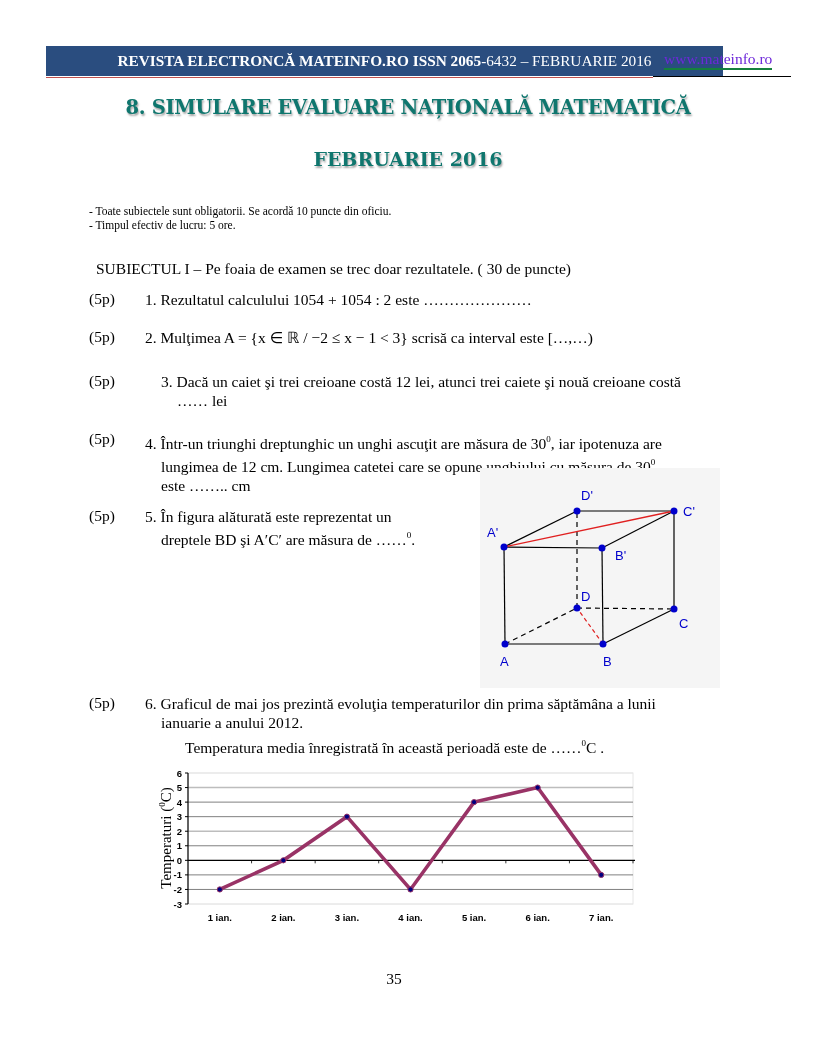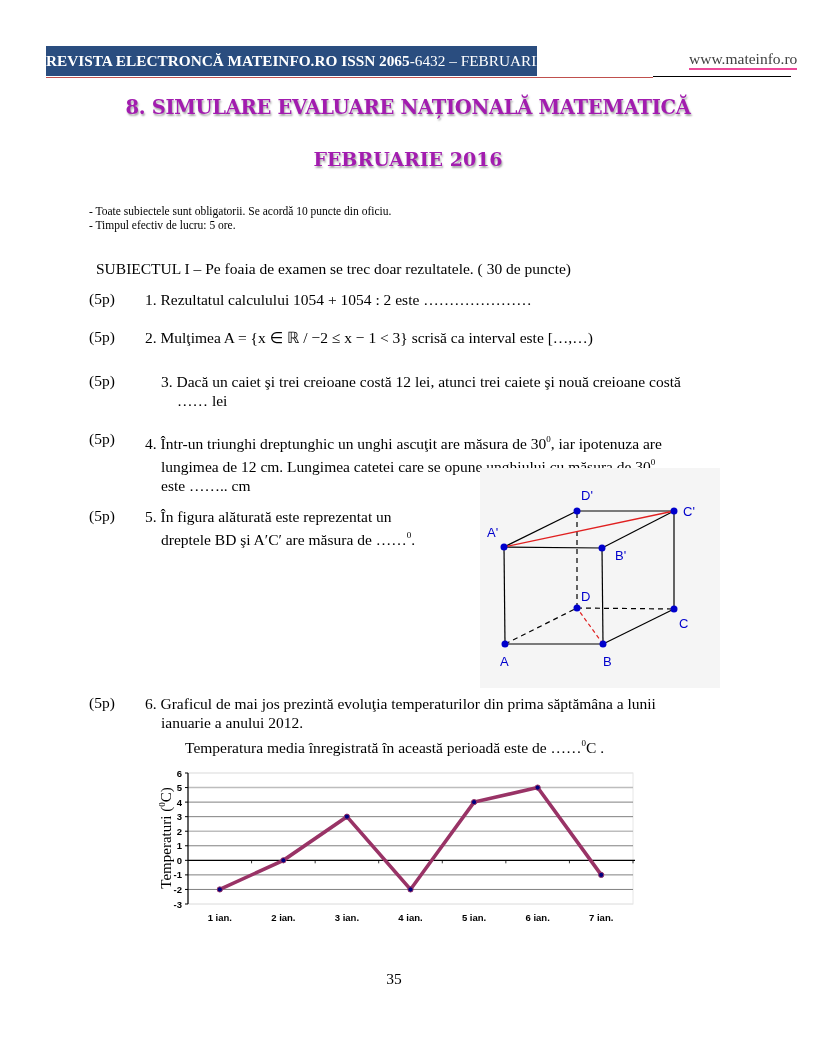--- a/index.html
+++ b/index.html
@@ -1,23 +1,23 @@
 <!DOCTYPE html>
 <html><head>
 <meta charset="utf-8">
 <style>
   html, body { margin: 0; padding: 0; background: #ffffff; }
   body { width: 816px; height: 1056px; position: relative; overflow: hidden; font-family: "Liberation Serif", serif; color: #000; }
   .abs { position: absolute; }
-  .header-box { left: 46px; top: 46px; width: 491px; height: 30px; background: #2a4d7f; color: #fff; font-family: "Liberation Serif", serif; font-weight: bold; font-size: 15.3px; line-height: 30px; text-align: center; white-space: nowrap; letter-spacing: 0px; }
+  .header-box { left: 46px; top: 46px; width: 677px; height: 30px; background: #2a4d7f; color: #fff; font-family: "Liberation Serif", serif; font-weight: bold; font-size: 15.3px; line-height: 30px; text-align: center; white-space: nowrap; letter-spacing: 0px; }
   .header-box .light { font-weight: normal; }
   .header-rule-red { left: 46px; top: 77px; width: 607px; height: 1px; background: #c0504d; }
-  .header-link { left: 689px; top: 50px; font-family: "Liberation Serif", serif; font-size: 15.5px; color: #404040; text-decoration: none; border-bottom: 2px solid #ec4899; line-height: 18px; white-space: nowrap; }
+  .header-link { left: 664px; top: 50px; font-family: "Liberation Serif", serif; font-size: 15.5px; color: #6d28d9; text-decoration: none; border-bottom: 2px solid #15803d; line-height: 18px; white-space: nowrap; }
   .header-rule-black { left: 653px; top: 76px; width: 138px; height: 1px; background: #000; }
-  .title { left: 0; width: 816px; text-align: center; font-family: "DejaVu Serif", serif; font-weight: bold; color: #a21caf; text-shadow: 1px 2px 2px rgba(0,0,0,0.35); white-space: nowrap; }
+  .title { left: 0; width: 816px; text-align: center; font-family: "DejaVu Serif", serif; font-weight: bold; color: #0f766e; text-shadow: 1px 2px 2px rgba(0,0,0,0.35); white-space: nowrap; }
   .title1 { top: 96px; font-size: 19.5px; letter-spacing: -0.3px; }
   .title2 { top: 148px; font-size: 19px; }
   .note { left: 89px; font-size: 11.5px; line-height: 14px; white-space: nowrap; }
   .subj { left: 96px; top: 254px; font-size: 15.5px; white-space: nowrap; margin-top: 6px; }
   .q-points { left: 89px; font-size: 15.5px; white-space: nowrap; }
   .q-text { left: 145px; font-size: 15.5px; line-height: 19px; }
   .sup { font-size: 9px; vertical-align: 7px; }
   .cube-bg { left: 480px; top: 468px; width: 240px; height: 220px; background: #f5f5f5; }
   svg text { font-family: "Liberation Sans", sans-serif; }
   .page-number { left: 0; width: 788px; top: 970px; text-align: center; font-size: 15.5px; }

